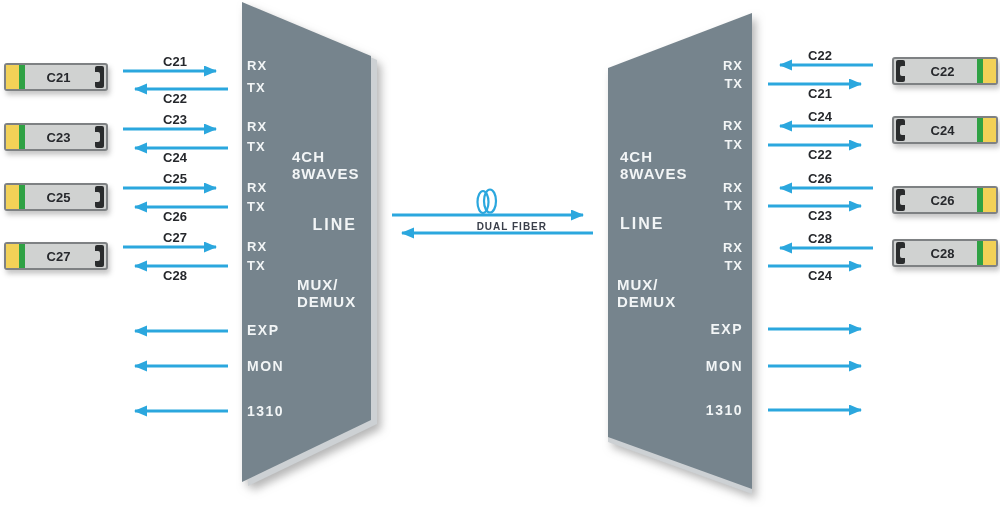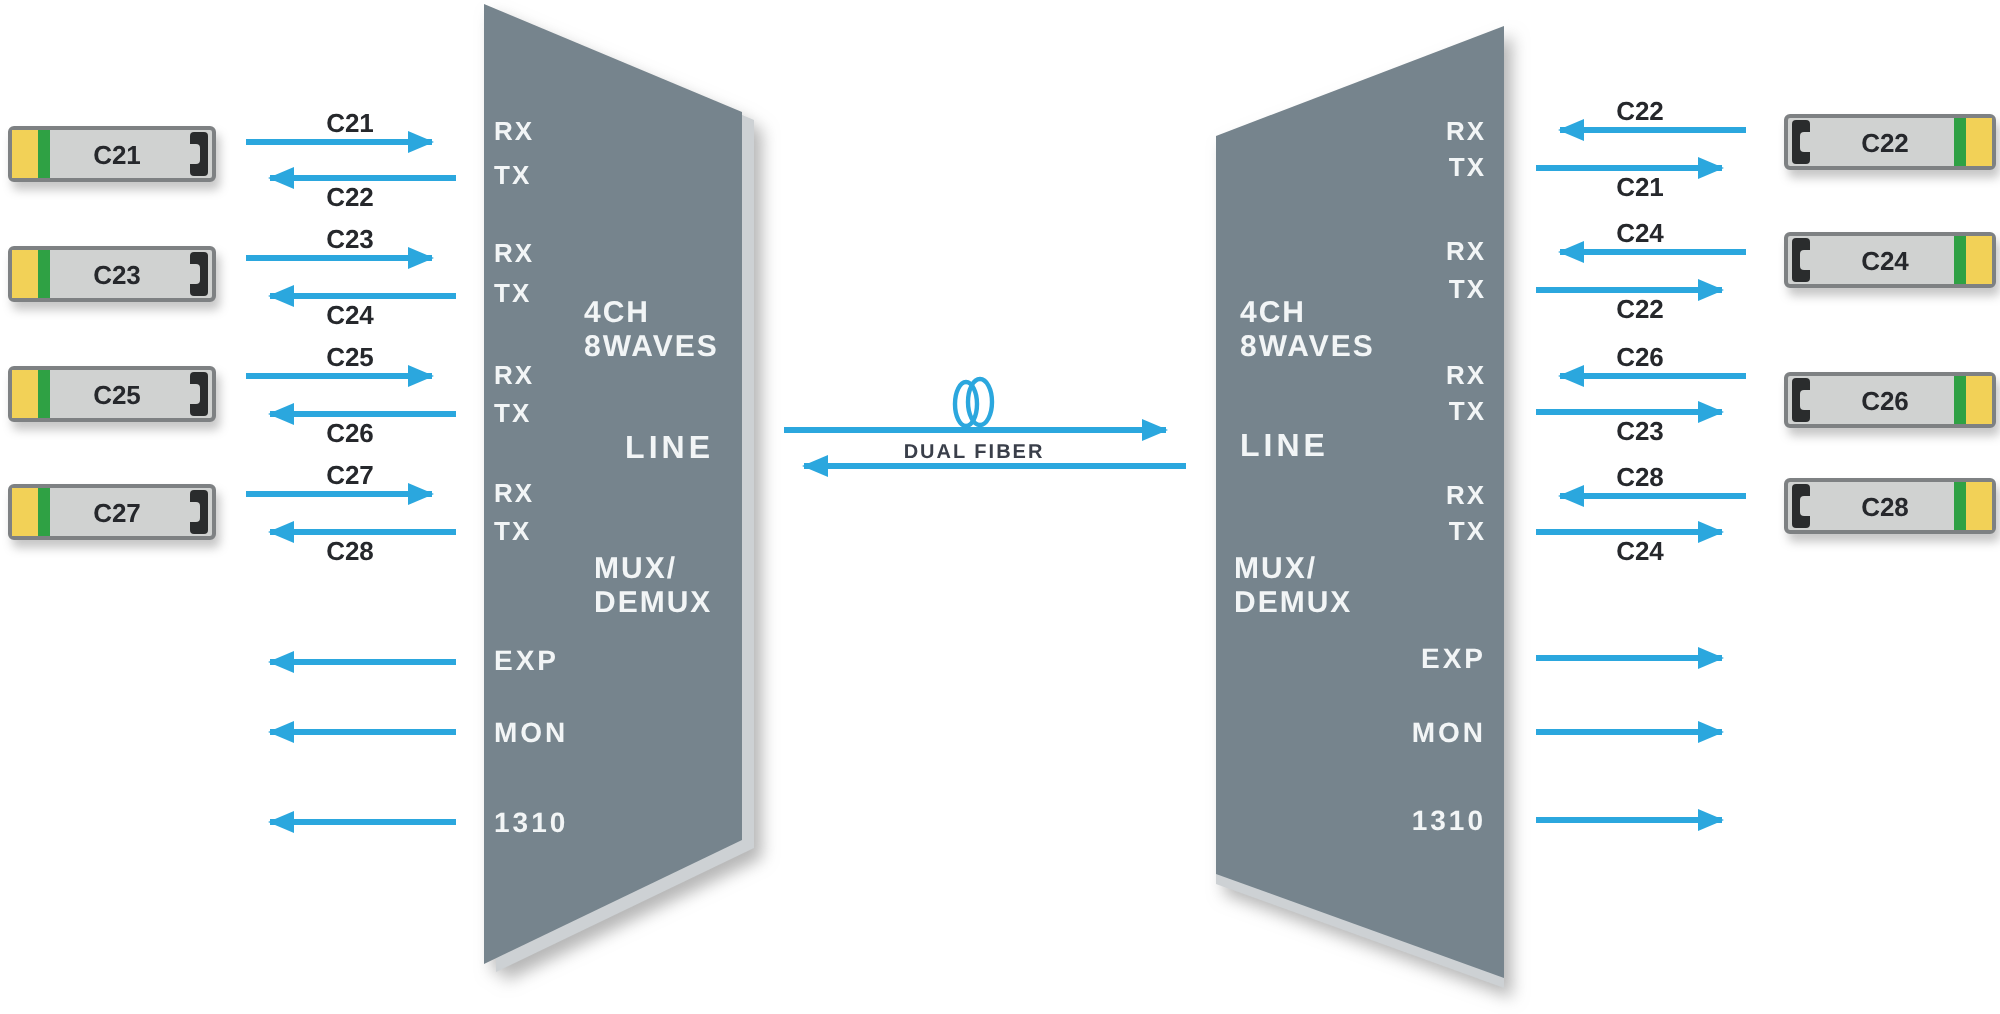--- a/index.html
+++ b/index.html
@@ -11,21 +11,21 @@
   .lbl {
     position:absolute; font-weight:bold; color:#26282c;
     font-size:13px; line-height:14px; white-space:nowrap;
   }
   .chan { width:60px; text-align:center; }
   .muxtxt { color:#f2f5f6; letter-spacing:1px; }
   .r { text-align:right; }
   .title { font-size:15px; line-height:16px; }
   .line-lbl { font-size:16px; letter-spacing:2px; }
   .port-lbl { font-size:14px; letter-spacing:1.5px; }
-  .fiber-lbl { font-size:10px; letter-spacing:1px; color:#3a3f4a; width:120px; text-align:center; }
+  .fiber-lbl { font-size:10px; letter-spacing:1px; color:#3a3f4a; width:120px; text-align:right; }
   .sfp {
     position:absolute; box-sizing:border-box; height:28px; width:104px;
     border:2px solid #7e8183; border-radius:3px; background:#d0d2d1;
     display:flex; align-items:stretch;
     box-shadow:2px 4px 5px rgba(130,130,130,0.45);
   }
   .sfp.mirror { flex-direction:row-reverse; }
   .sfp .tab { width:13px; background:#f2d157; }
   .sfp .stripe { width:6px; background:#2fa144; }
   .sfp .sfp-label {

